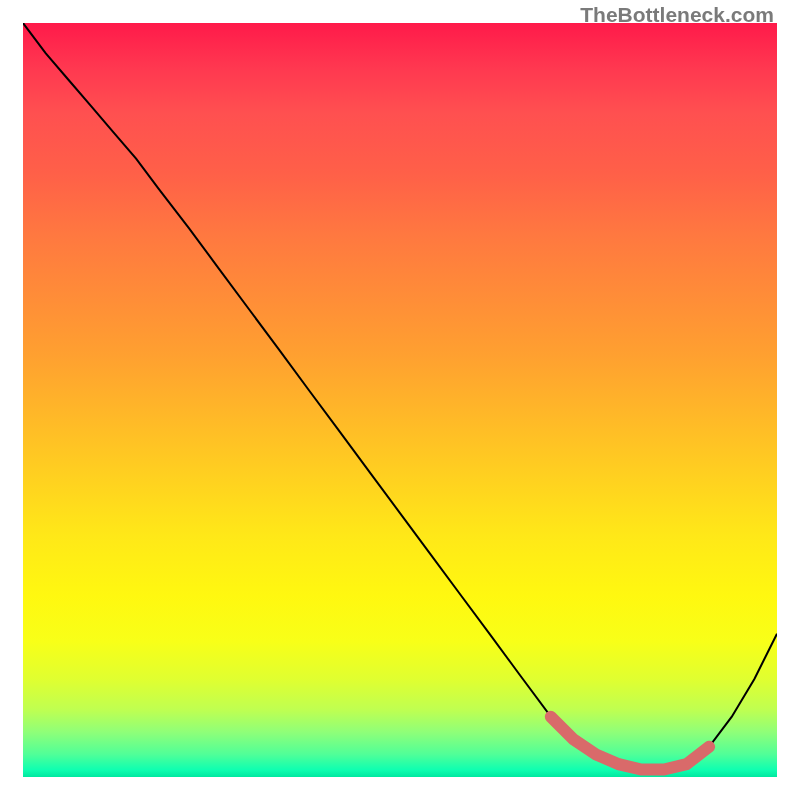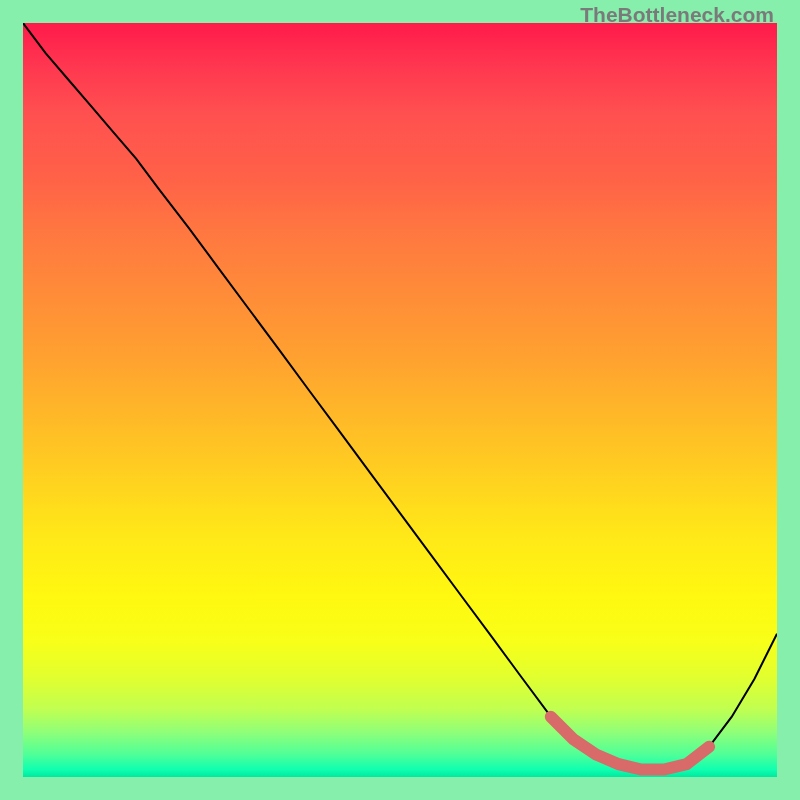--- a/index.html
+++ b/index.html
@@ -1,16 +1,16 @@
 <!DOCTYPE html>
 <html><head>
 <meta charset="utf-8">
 <style>
 body { margin: 0; padding: 0; background: #000; width: 800px; height: 800px; overflow: hidden; font-family: Arial, sans-serif; }
-.container { position: relative; width: 800px; height: 800px; background: #86efac; }
+.container { position: relative; width: 800px; height: 800px; background: #ffffff; }
 .plot-area { position: absolute; left: 23px; top: 23px; width: 754px; height: 754px; }
 .gradient-bg { width: 100%; height: 100%; background: linear-gradient(to bottom,
   #ff1a4a 0%,
   #ff3850 6%,
   #ff5050 12%,
   #ff6048 20%,
   #ff7840 28%,
   #ff8c38 36%,
   #ffa030 44%,
   #ffb828 52%,

